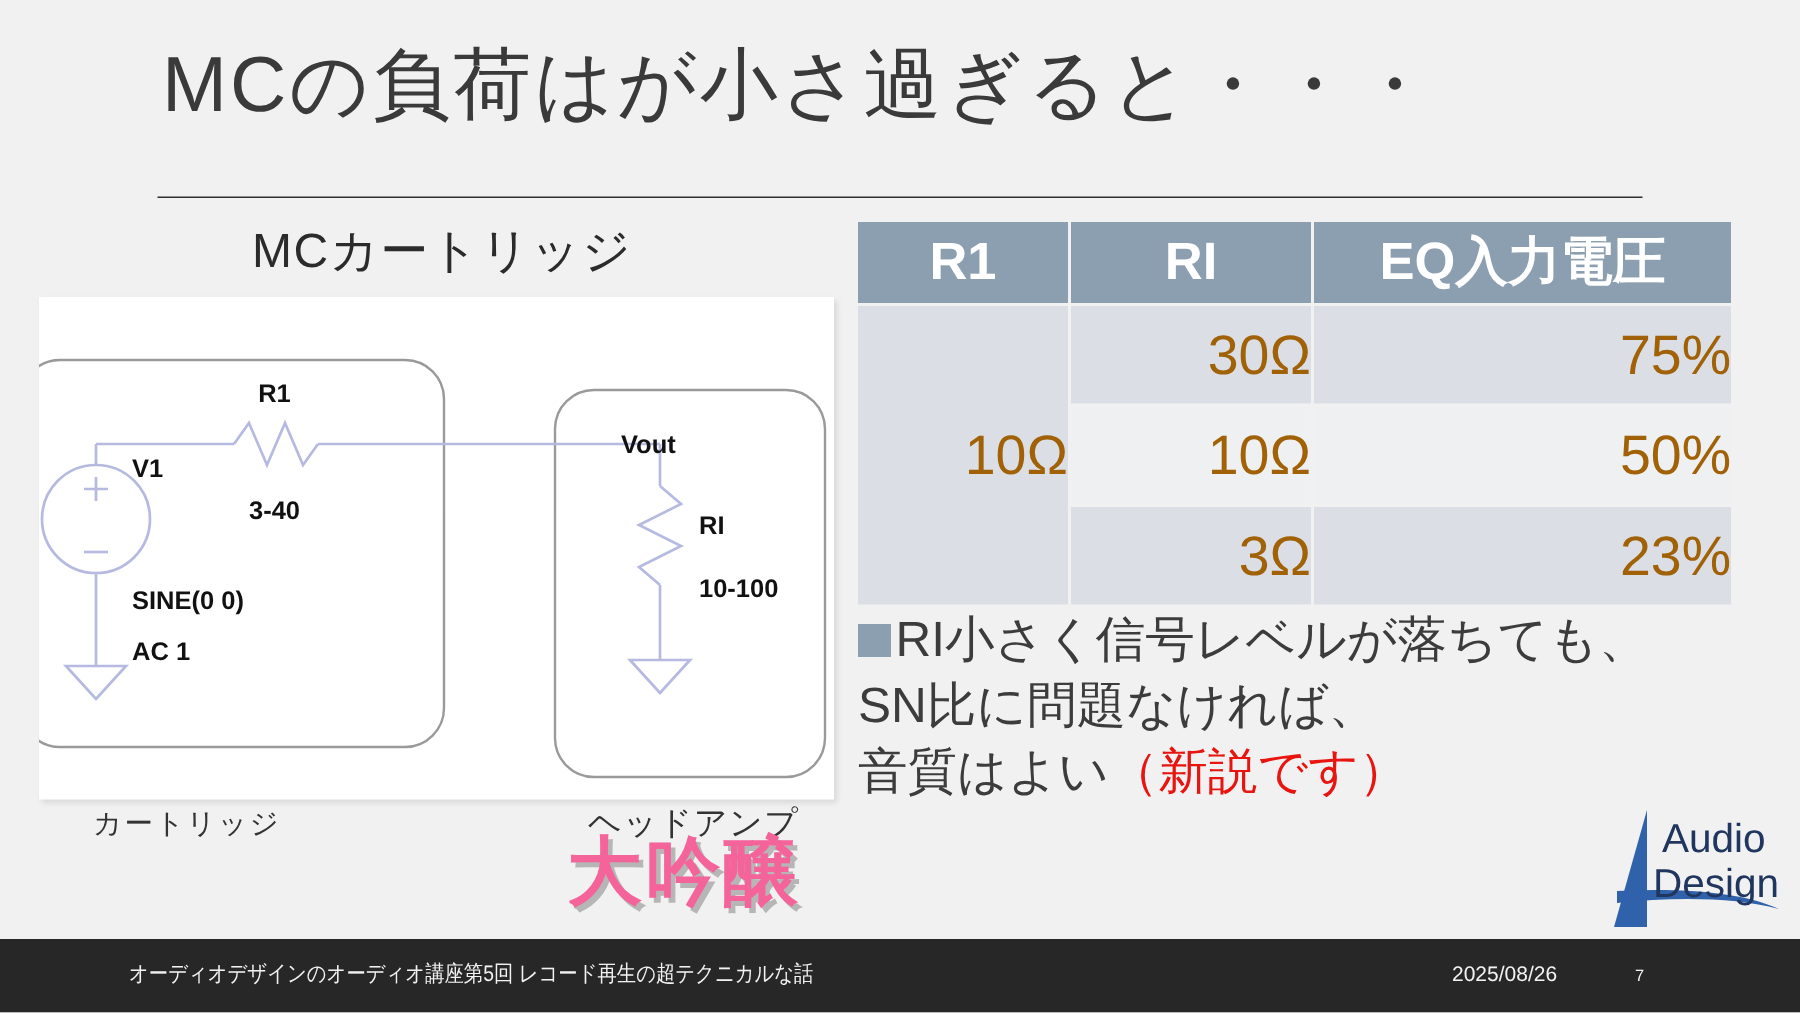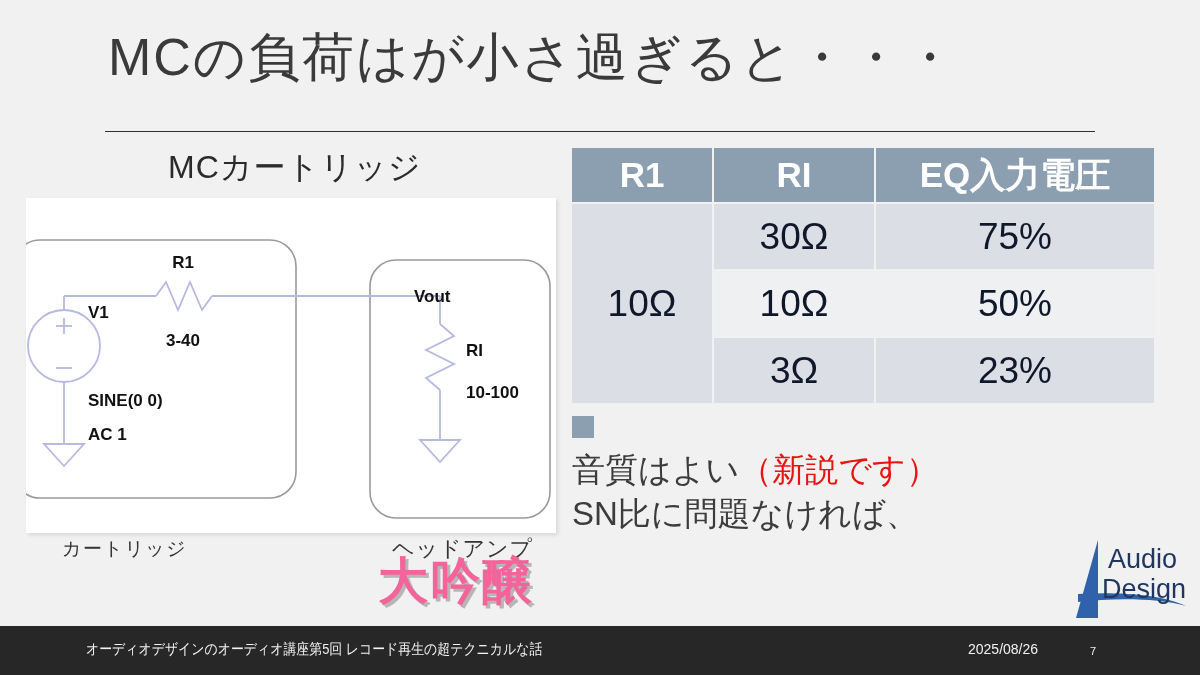--- a/index.html
+++ b/index.html
@@ -126,22 +126,23 @@
     white-space: nowrap;
   }
   .col-r1  { width: 140px; }
   .col-ri  { width: 160px; }
   .col-eq  { width: 278px; }
   table.r-table td {
     background: #dbdfe5;
     font-size: 37px;
     height: 65px;
     line-height: 65px;
-    color: #0f172a;
-    white-space: nowrap;
+    color: #a16207;
+    white-space: nowrap;
+    text-align: right;
   }
   td.merged { font-size: 38px; background: #dbdfe5; }
   tr.row-light td { background: #eef0f2; }
   td.dim { color: #a8a8a8; }
 
   
   .bullet-block {
     position: absolute;
     left: 572px;
     top: 404px;
@@ -299,26 +300,26 @@
         <tr>
           <td>3Ω</td>
           <td>23%</td>
         </tr>
       </tbody>
     </table>
   </div>
 
   <div class="bullet-block">
     <div class="bullet-line">
-      <span class="bullet-mark"></span>
+      <span class="bullet-mark"></span><span>RI小さく信号レベルが落ちても、</span>
     </div>
+    <div class="bullet-line">SN比に問題なければ、</div>
     <div class="bullet-line">
       <span>音質はよい</span><span class="red">（新説です）</span>
     </div>
-    <div class="bullet-line">SN比に問題なければ、</div>
   </div>
 
   <svg class="logo" viewBox="0 0 124 92">
     <path d="M 30 8 L 30 86 L 8 86 Z" fill="#2f62ab"></path>
     <path d="M 10 62 C 50 60 92 62 118 74 C 88 66 48 66 10 70 Z" fill="#2f62ab"></path>
     <text x="40" y="36" font-family="'Liberation Sans', sans-serif" font-size="27" fill="#20365e">Audio</text>
     <text x="34" y="66" font-family="'Liberation Sans', sans-serif" font-size="27" fill="#20365e">Design</text>
   </svg>
 
   <div class="footer"></div>

